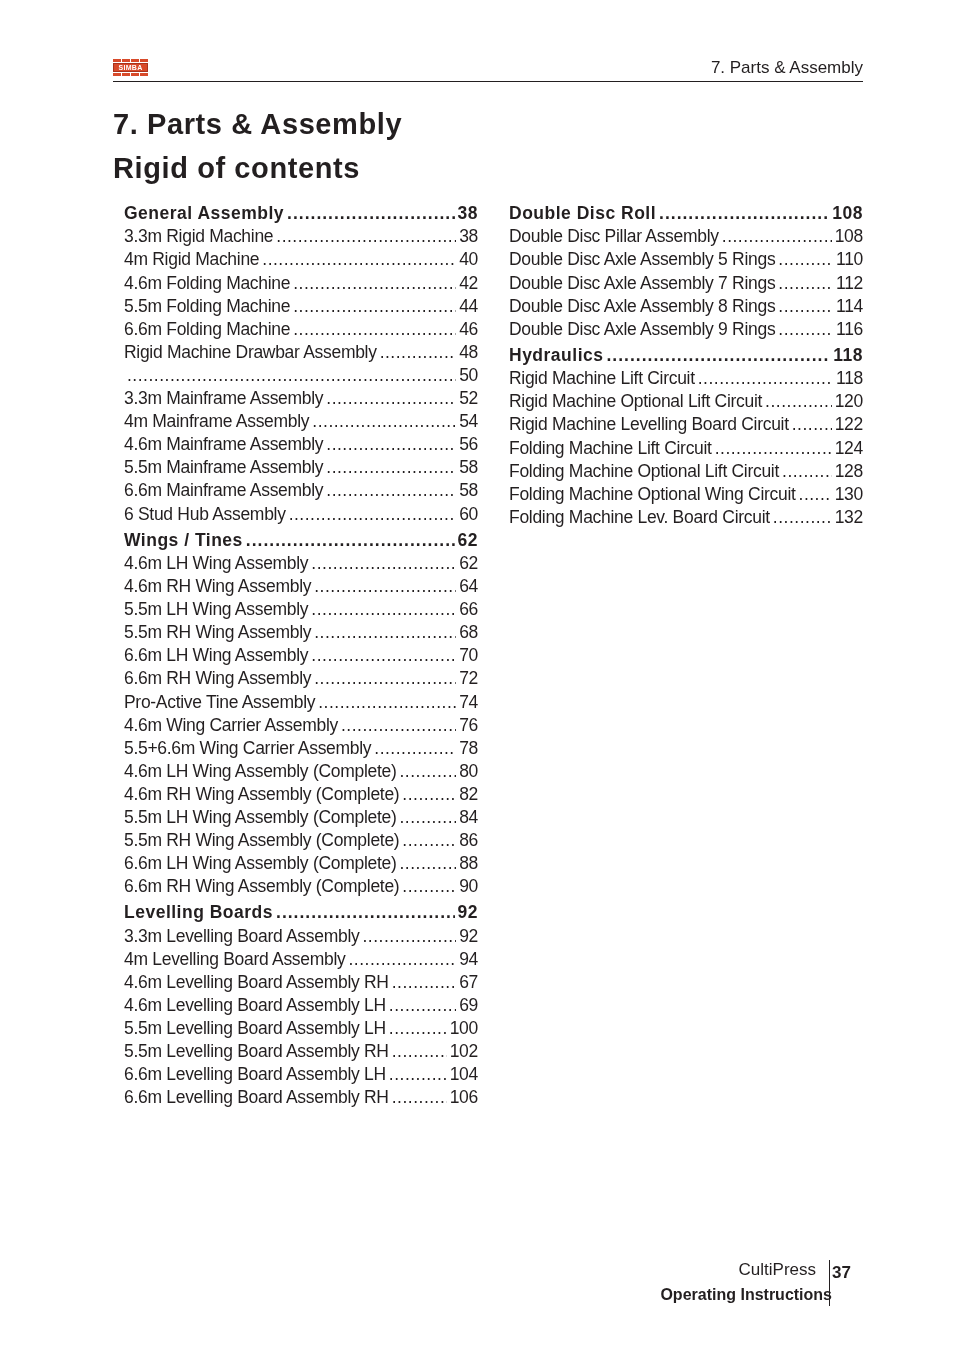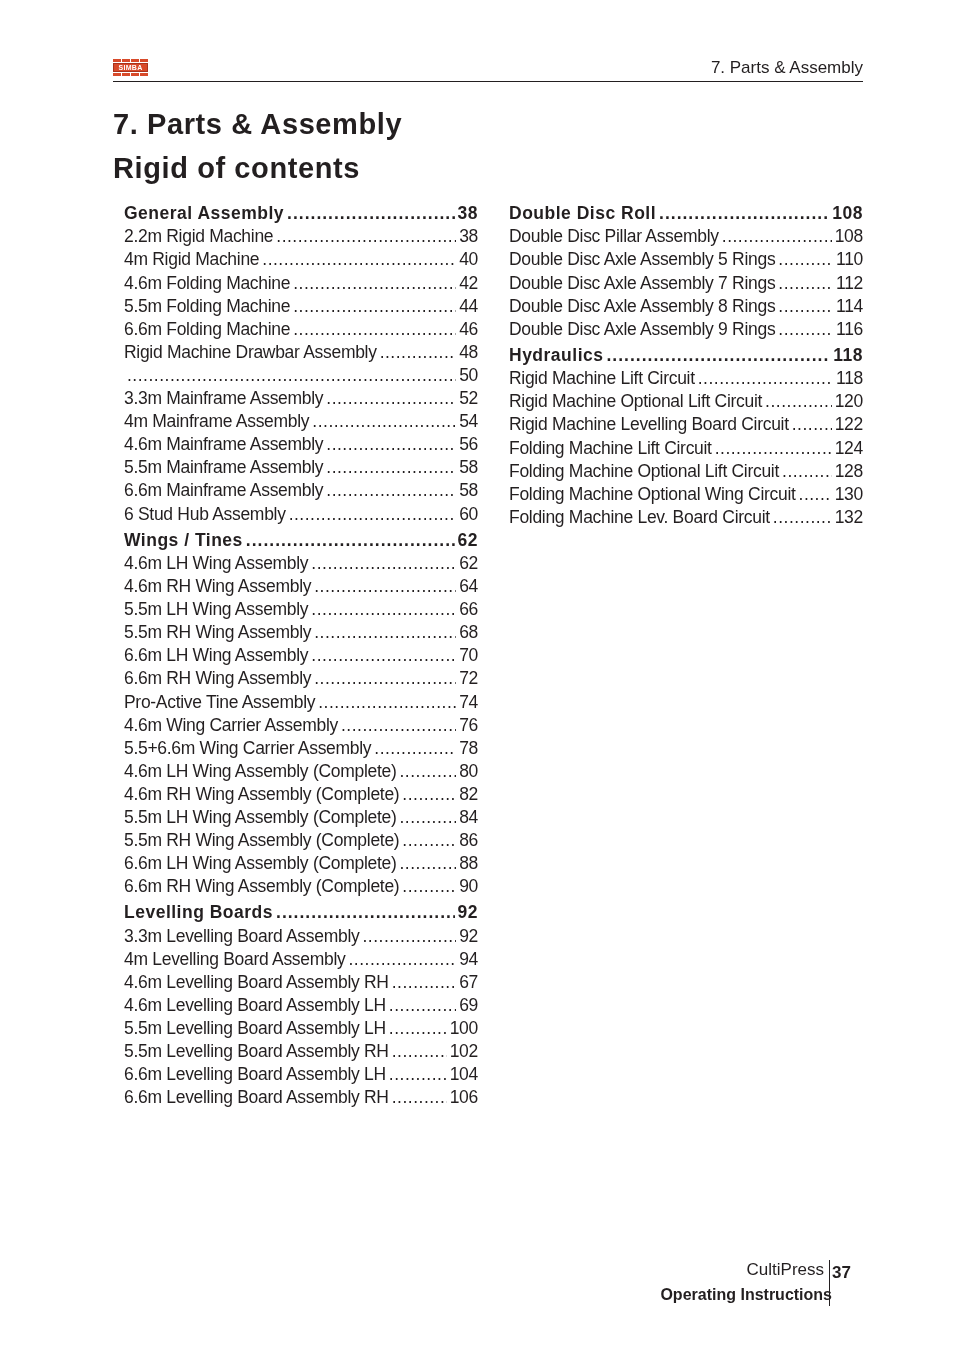--- a/index.html
+++ b/index.html
@@ -15,21 +15,21 @@
   .col.right { left:509px; width:354px; }
   .row { display:flex; align-items:baseline; font-size:17.5px; height:23.1px; line-height:23.1px; white-space:nowrap; letter-spacing:-0.3px; }
   .row .t { flex:0 0 auto; }
   .row .d { flex:1 1 auto; overflow:hidden; margin:0 3px; letter-spacing:0.5px; }
   .row .d::before { content:"....................................................................................................................................................................."; }
   .row .p { flex:0 0 auto; }
   .row.section { font-weight:bold; font-size:17.5px; letter-spacing:0.5px; height:23.4px; line-height:23.4px; }
   .row.section .d { letter-spacing:1px; }
   .row.section.gap { margin-top:3px; }
   .footer { position:absolute; right:96px; top:1260px; text-align:right; }
-  .footer .prod { font-size:17px; padding-right:6px; position:absolute; right:28px; top:0; white-space:nowrap; }
+  .footer .prod { font-size:17px; padding-right:14px; position:absolute; right:28px; top:0; white-space:nowrap; }
   .footer .sub { font-size:16px; font-weight:bold; position:absolute; right:26px; top:26px; white-space:nowrap; }
   .footer .num { position:absolute; right:0; top:3px; width:26px; font-size:17px; font-weight:bold; text-align:left; }
   .footer .vline { position:absolute; right:28px; top:0; width:1px; height:46px; background:#231f20; }
 </style>
 </head>
 <body>
 
 <div class="header">
   <div class="logo">
     <div class="band" style="top:0"></div>
@@ -42,21 +42,21 @@
 <h1 style="top:108px">7. Parts &amp; Assembly</h1>
 <h1 style="top:152px">Rigid of contents</h1>
 
 <div class="col left" id="col-left">
     <div class="row section">
       <span class="t">General Assembly</span>
       <span class="d"></span>
       <span class="p">38</span>
     </div>
     <div class="row">
-      <span class="t">2.2m Rigid Machine</span>
+      <span class="t">3.3m Rigid Machine</span>
       <span class="d"></span>
       <span class="p">38</span>
     </div>
     <div class="row">
       <span class="t">4m Rigid Machine</span>
       <span class="d"></span>
       <span class="p">40</span>
     </div>
     <div class="row">
       <span class="t">4.6m Folding Machine</span>

